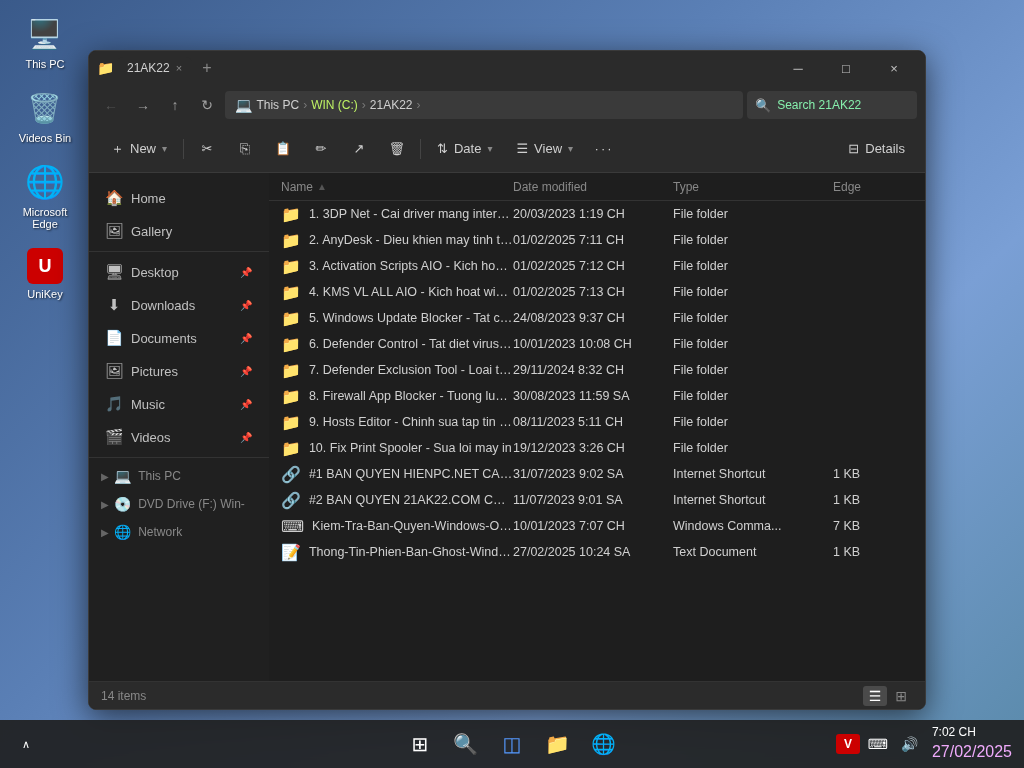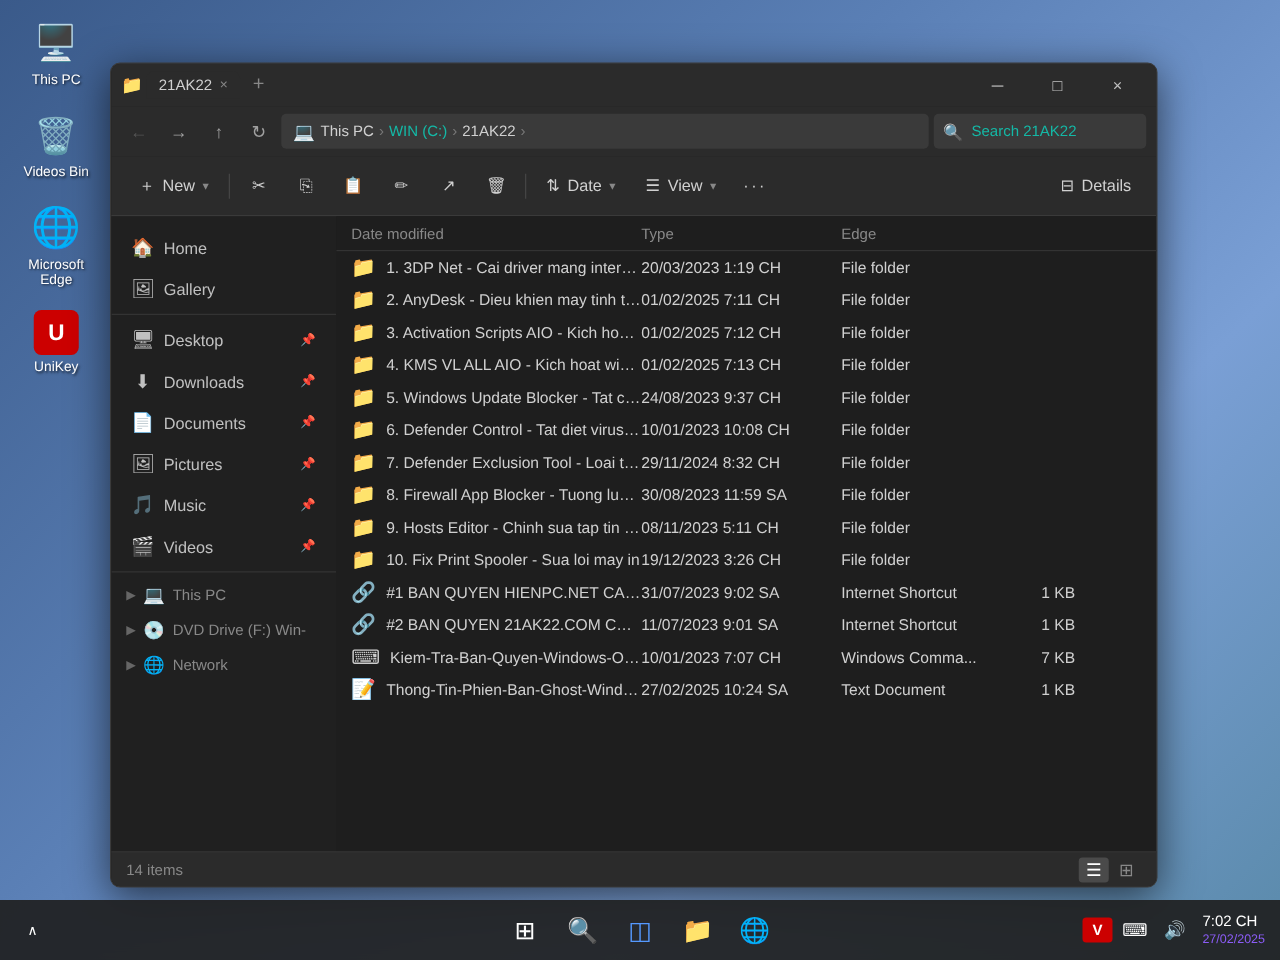--- a/index.html
+++ b/index.html
@@ -468,28 +468,28 @@
 
   <div class="nav-bar">
     <div class="nav-btn disabled">←</div>
     <div class="nav-btn">→</div>
     <div class="nav-btn">↑</div>
     <div class="nav-btn">↻</div>
     <div class="breadcrumb-bar">
       <span style="font-size:14px;">💻</span>
       <span style="color:#d0d0d0;">This PC</span>
       <span class="breadcrumb-sep">›</span>
-      <span style="color:#14b8a6;">WIN (C:)</span>
+      <span style="color:#bef264;">WIN (C:)</span>
       <span class="breadcrumb-sep">›</span>
       <span style="color:#d0d0d0;">21AK22</span>
       <span class="breadcrumb-sep">›</span>
     </div>
     <div class="search-box">
       <span style="font-size:13px;">🔍</span>
-      <span style="color:#14b8a6;">Search 21AK22</span>
+      <span style="color:#86efac;">Search 21AK22</span>
     </div>
   </div>
 
   <div class="toolbar">
     <div class="tool-btn">
       <span>＋</span>
       <span>New</span>
       <span class="chevron">▾</span>
     </div>
     <div class="toolbar-sep"></div>
@@ -587,20 +587,24 @@
       </div>
       <div class="sidebar-group">
         <span class="expand-icon">▶</span>
         <span class="sg-icon">🌐</span>
         <span>Network</span>
       </div>
     </div>
 
     <div class="file-list">
       <div class="file-header">
+        <div class="col-name">
+          <span>Name</span>
+          <span style="font-size:10px;color:#555;">▲</span>
+        </div>
         <div>Date modified</div>
         <div>Type</div>
         <div>Edge</div>
       </div>
 
       <div class="file-row">
         <div class="cell-name">
             <span class="file-icon folder-icon">📁</span>
             <span>1. 3DP Net - Cai driver mang internet</span>
           </div>
@@ -763,16 +767,16 @@
     </div>
   </div>
   <div class="taskbar-right">
     <div class="taskbar-tray">
       <div class="tray-icon" style="background:#c00;color:white;font-weight:bold;font-size:12px;border-radius:3px;width:24px;height:20px;">V</div>
       <div class="tray-icon">⌨</div>
       <div class="tray-icon">🔊</div>
     </div>
     <div class="taskbar-clock">
       <div style="color:white;font-size:12px;">7:02 CH</div>
-      <div style="color:#8b5cf6;font-size:10px;">27/02/2025</div>
+      <div style="color:#f0abfc;font-size:16px;">27/02/2025</div>
     </div>
   </div>
 </div>
 
 </body></html>

